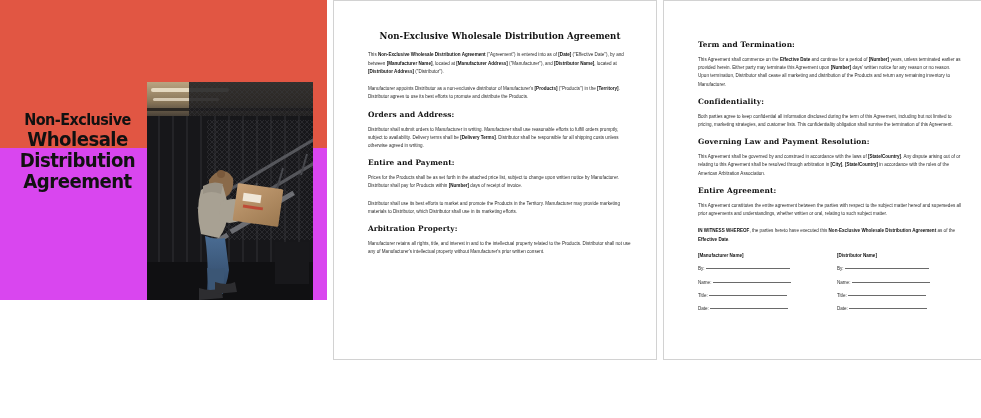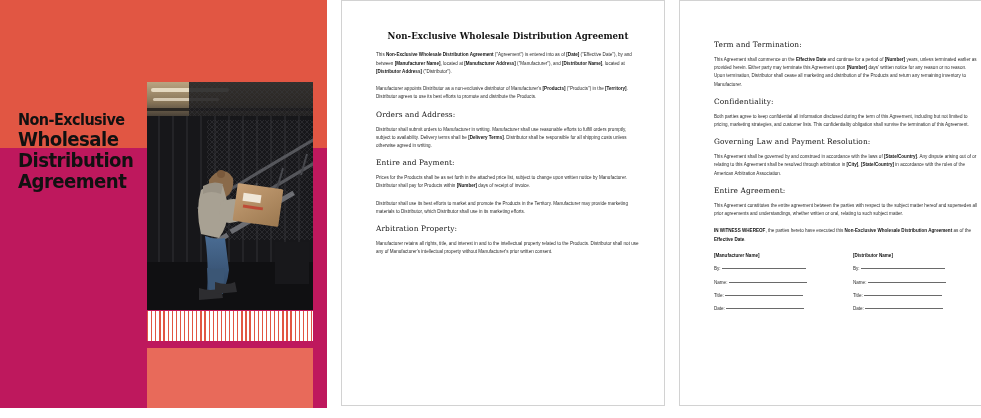--- a/index.html
+++ b/index.html
@@ -25,25 +25,26 @@
   .page {
     position: relative;
     background: #ffffff;
     box-sizing: border-box;
     overflow: hidden;
   }
 
   
   .page-cover {
     width: 327px;
-    height: 408px;
+    height: 300px;
     flex: 0 0 327px;
     position: relative;
-    background: #be185d;
+    background: #d946ef;
     overflow: hidden;
+    text-align: center;
   }
   .cover-redband {
     position: absolute;
     left: 0; top: 0;
     width: 327px;
     height: 148px;
     background: #E15643;
   }
   .cover-photo {
     position: absolute;
@@ -100,28 +101,27 @@
 
   
   .page-gap {
     flex: 0 0 6px;
     background: #ffffff;
   }
 
   
   .page-text {
     width: 324px;
-    height: 406px;
+    height: 360px;
     flex: 0 0 324px;
     background: #ffffff;
     border: 1px solid #d2d2d2;
     box-sizing: border-box;
     position: relative;
     padding: 6px;
-    margin-left: 8px;
   }
   .page-text.page3 {
     width: 324px;
     flex: 0 0 324px;
   }
 
   .page-inner {
     position: absolute;
     left: 34px;
     right: 24px;
@@ -137,21 +137,21 @@
     font-size: 8.6px;
     color: #111111;
     text-align: center;
     letter-spacing: 0.05px;
     margin: 0 0 10px 0;
     line-height: 1.2;
   }
 
   .sec-head {
     font-family: "DejaVu Serif", serif;
-    font-weight: normal;
+    font-weight: bold;
     font-size: 7.4px;
     color: #111111;
     margin: 0 0 6px 0;
     line-height: 1.2;
     letter-spacing: 0.1px;
   }
 
   .para {
     font-family: "Liberation Sans", sans-serif;
     font-size: 4.55px;

